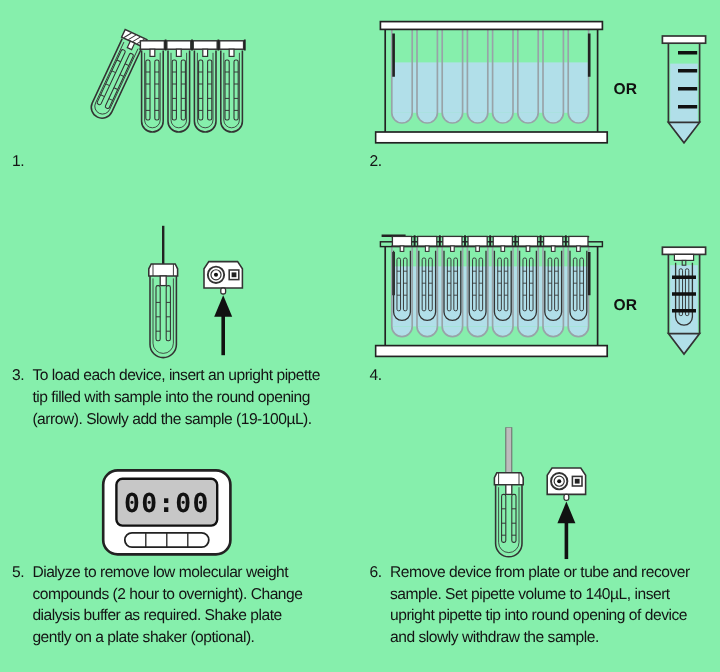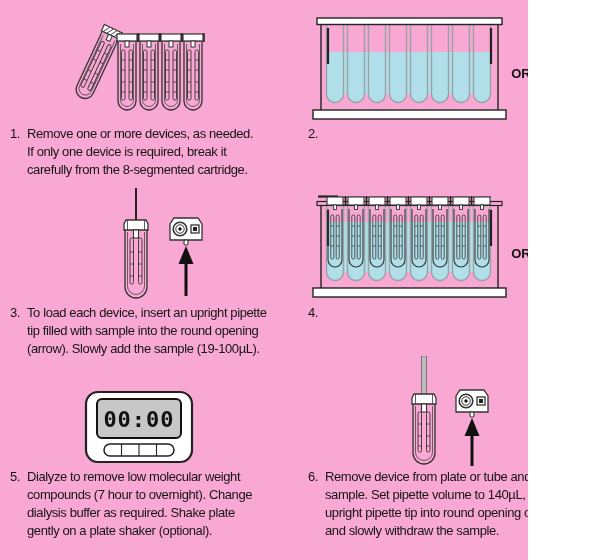--- a/index.html
+++ b/index.html
@@ -1,16 +1,16 @@
 <!DOCTYPE html>
 <html><head>
 <meta charset="utf-8">
 <style>
   html,body{margin:0;padding:0;background:#ffffff;}
-  #page{position:relative;width:528px;height:560px;background:#f9a8d4;overflow:hidden;
+  #page{position:relative;width:600px;height:560px;background:#86efac;overflow:hidden;
         font-family:"Liberation Sans",sans-serif;color:#111;}
   .ill{position:absolute;}
   .step{position:absolute;display:flex;font-size:13px;line-height:18px;
         letter-spacing:-0.4px;color:#141414;}
   .step .num{flex:none;width:17px;}
   .step .txt{white-space:pre-line;}
   svg text{font-family:"Liberation Sans",sans-serif;}
   svg .seg{font-family:"DejaVu Sans Mono",monospace;font-weight:bold;letter-spacing:1px;}
 </style>
 </head>
@@ -224,40 +224,37 @@
       <rect x="83" y="43" width="4" height="4" fill="#222" stroke="none"></rect>
     </g>
     <g fill="#111">
       <rect x="74.5" y="78" width="3" height="32"></rect>
       <polygon points="76,62 68.5,80 83.5,80"></polygon>
     </g>
   </svg>
 
   <div class="step" style="left:10px;top:125px;width:290px">
     <span class="num">1.</span>
-    <span class="txt">Remove one or more devices, as needed.
-If only one device is required, break it
-carefully from the 8-segmented cartridge.</span>
   </div>
   <div class="step" style="left:308px;top:125px;width:290px">
     <span class="num">2.</span>
   </div>
   <div class="step" style="left:10px;top:304px;width:290px">
     <span class="num">3.</span>
     <span class="txt">To load each device, insert an upright pipette
 tip filled with sample into the round opening
 (arrow). Slowly add the sample (19-100µL).</span>
   </div>
   <div class="step" style="left:308px;top:304px;width:290px">
     <span class="num">4.</span>
   </div>
   <div class="step" style="left:10px;top:468px;width:290px">
     <span class="num">5.</span>
     <span class="txt">Dialyze to remove low molecular weight
-compounds (7 hour to overnight). Change
+compounds (2 hour to overnight). Change
 dialysis buffer as required. Shake plate
 gently on a plate shaker (optional).</span>
   </div>
   <div class="step" style="left:308px;top:468px;width:290px">
     <span class="num">6.</span>
     <span class="txt">Remove device from plate or tube and recover
 sample. Set pipette volume to 140µL, insert
 upright pipette tip into round opening of device
 and slowly withdraw the sample.</span>
   </div>

